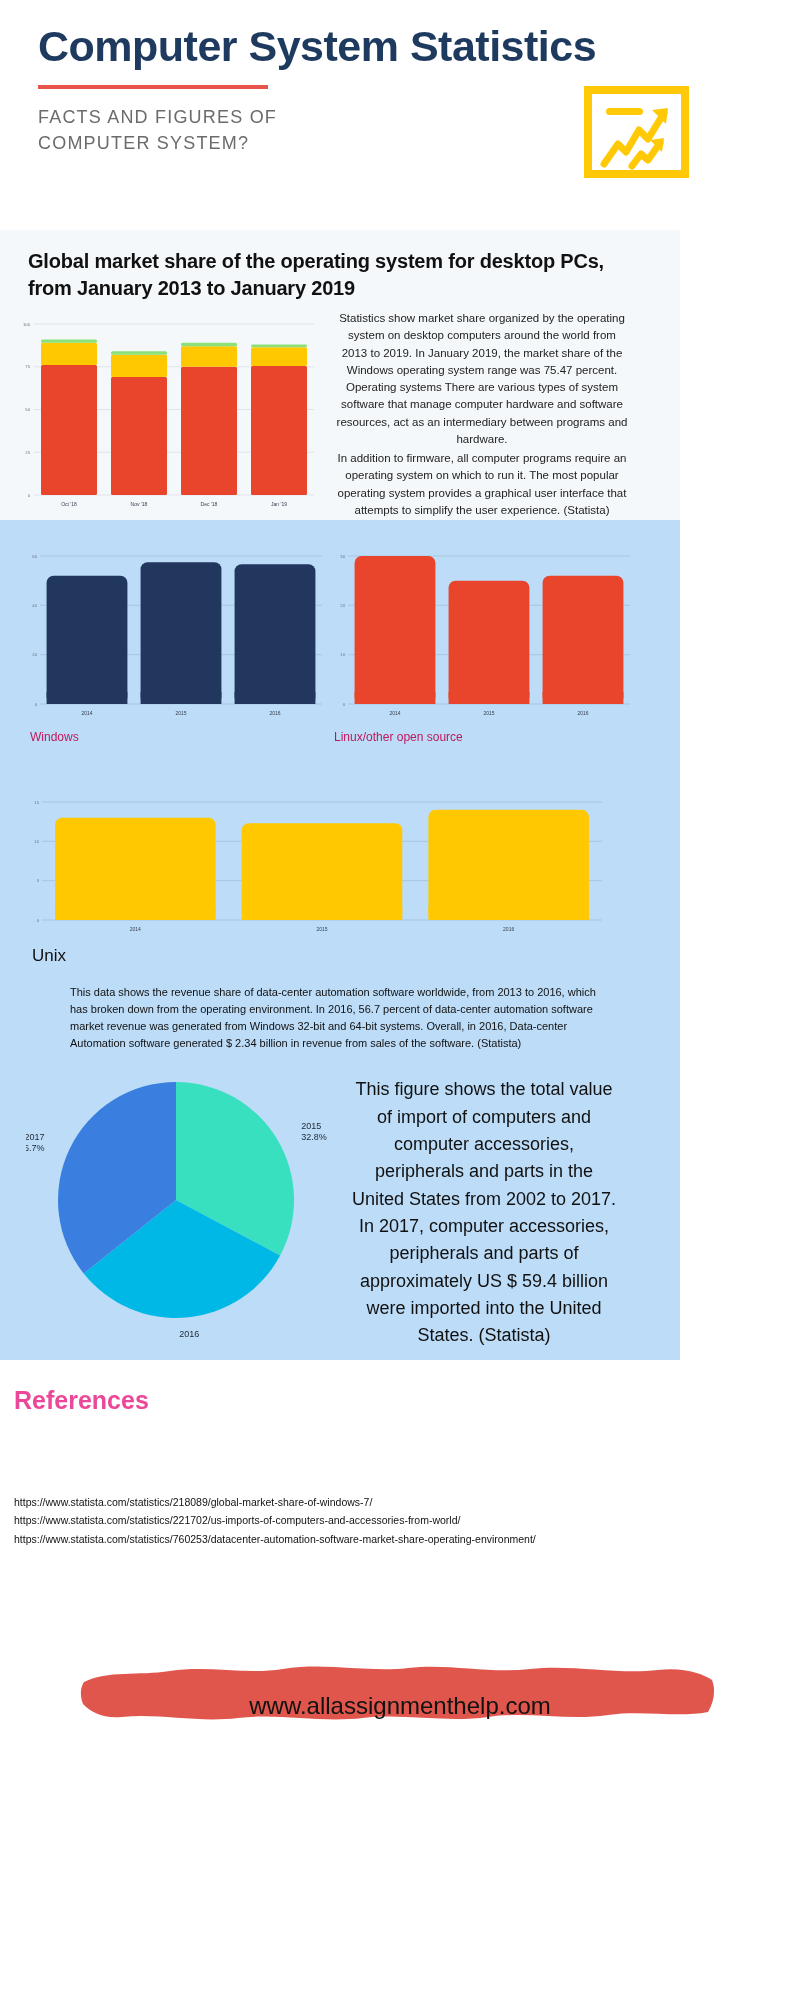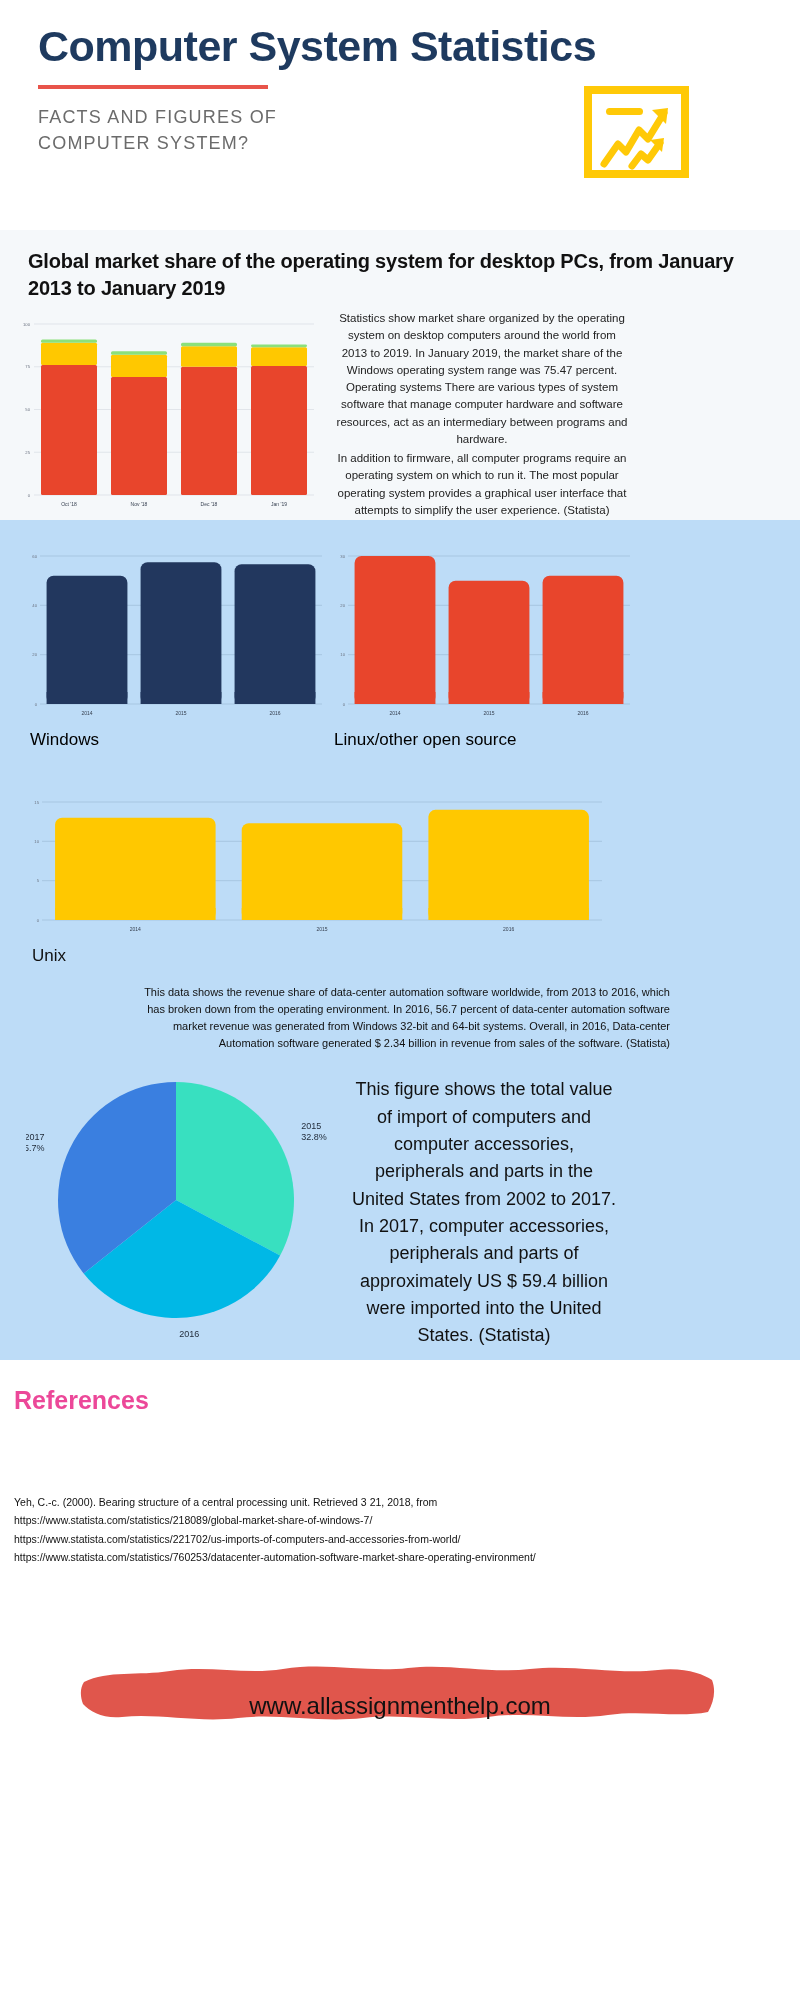--- a/index.html
+++ b/index.html
@@ -2,21 +2,21 @@
 <html><head>
 <meta charset="utf-8">
 <style>
   * { box-sizing: border-box; margin: 0; padding: 0; }
   body {
     width: 800px; height: 2000px;
     font-family: "Liberation Sans", sans-serif;
     background: #ffffff;
     overflow: hidden;
   }
-  .page { width: 800px; height: 2000px; position: relative; }
+  .page { width: 680px; height: 2000px; position: relative; }
 
   
   .header { position: relative; height: 230px; background: #ffffff; }
   .header-title {
     position: absolute; left: 38px; top: 22px;
     font-size: 43px; font-weight: bold; color: #1e3a5f;
     letter-spacing: -0.5px;
   }
   .title-rule {
     position: absolute; left: 38px; top: 85px;
@@ -47,29 +47,29 @@
   .sec2 { position: relative; background: #bddcf7; padding-top: 14px; height: 840px; }
   .sec2-title {
     text-align: center; font-size: 20px; font-weight: bold; color: #111;
     line-height: 1.4; padding: 10px 36px 0 36px;
   }
   .twocol { position: relative; height: 230px; margin-top: 10px; }
   .chart-col { position: absolute; top: 0; width: 310px; height: 180px; }
   .chart-col.left { left: 20px; }
   .chart-col.right { left: 328px; }
   .chart-label {
-    position: absolute; top: 186px; font-size: 17px; color: #000000;
+    position: absolute; top: 186px; font-size: 12px; color: #be185d;
   }
   .chart-label.left { left: 30px; }
   .chart-label.right { left: 334px; }
   .wide-chart { position: relative; margin: 16px 0 0 20px; width: 590px; height: 150px; }
   .wide-label { margin: 6px 0 0 32px; font-size: 17px; color: #111; }
   .sec2-text {
     margin: 18px auto 0 auto; width: 540px;
-    font-size: 11px; color: #111; line-height: 1.55; text-align: right;
+    font-size: 11px; color: #111; line-height: 1.55; text-align: left;
   }
 
   
   .pierow { position: relative; height: 290px; margin-top: 14px; }
   .pie-wrap { position: absolute; left: 26px; top: 6px; width: 330px; height: 270px; }
   .pie-text {
     position: absolute; left: 350px; top: 10px; width: 268px;
     font-size: 18px; color: #111; line-height: 1.52; text-align: center;
   }
 
@@ -244,21 +244,20 @@
             <text x="18.48698861161185" y="79.06824919800704" class="pie-lbl" text-anchor="end">35.7%</text>
           </svg>
       </div>
       <div class="pie-text">This figure shows the total value of import of computers and computer accessories, peripherals and parts in the United States from 2002 to 2017. In 2017, computer accessories, peripherals and parts of approximately US $ 59.4 billion were imported into the United States. (Statista)</div>
     </div>
   </div>
 
   <div class="refs">
     <div class="refs-title">References</div>
     <div class="refs-list" id="refs-list">
-        <div>Yeh, C.-c. (2000). Bearing structure of a central processing unit. Retrieved 3 21, 2018, from</div>
         <div>https://www.statista.com/statistics/218089/global-market-share-of-windows-7/</div>
         <div>https://www.statista.com/statistics/221702/us-imports-of-computers-and-accessories-from-world/</div>
         <div>https://www.statista.com/statistics/760253/datacenter-automation-software-market-share-operating-environment/</div>
       </div>
   </div>
 
   <div class="footer">
     <div class="brush">
       <svg width="640" height="62" viewBox="0 0 640 62">
         <path d="M6,20 C30,8 60,14 92,9 C130,3 168,13 205,7 C250,0 290,11 330,6

